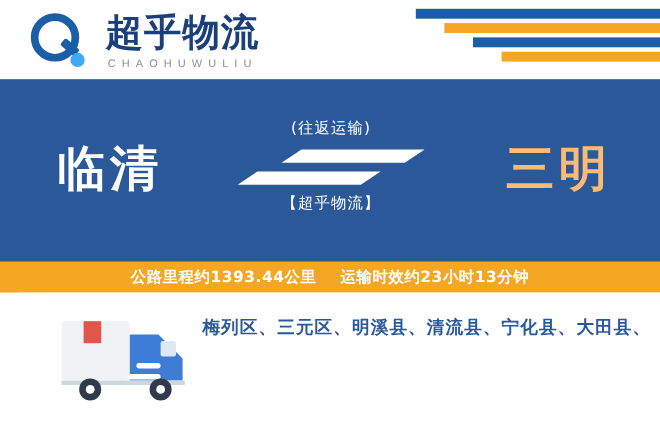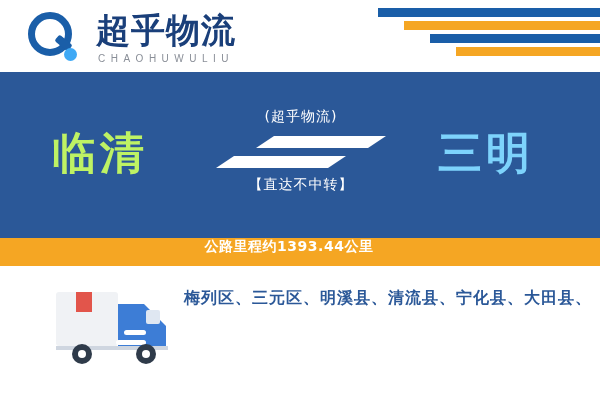--- a/index.html
+++ b/index.html
@@ -111,32 +111,32 @@
     height: 166px;
     background: #2b5898;
   }
   .city-left {
     position: absolute;
     left: 52px;
     top: 52px;
     font-family: "DejaVu Sans", sans-serif;
     font-size: 44px;
     font-weight: bold;
-    color: #bef264;
+    color: #ffffff;
     letter-spacing: 4px;
     text-align: right;
   }
   .city-right {
     position: absolute;
-    right: 66px;
+    right: 44px;
     top: 52px;
     font-family: "DejaVu Sans", sans-serif;
     font-size: 44px;
     font-weight: bold;
-    color: #7dd3fc;
+    color: #fdba74;
     letter-spacing: 4px;
   }
   .mid {
     position: absolute;
     left: 216px;
     top: 36px;
     width: 170px;
     text-align: center;
   }
   .mid-top {
@@ -168,21 +168,21 @@
 
   
   .orange-bar {
     position: absolute;
     left: 0;
     top: 238px;
     width: 600px;
     height: 28px;
     background: #f5a623;
     display: flex;
-    align-items: flex-start;
+    align-items: center;
     justify-content: center;
   }
   .orange-text {
     font-family: "DejaVu Sans", sans-serif;
     font-size: 14px;
     font-weight: bold;
     color: #ffffff;
     letter-spacing: 0.5px;
     white-space: nowrap;
   }
@@ -244,36 +244,37 @@
       <div class="stripe orange" style="top:13px; width:196px;"></div>
       <div class="stripe blue" style="top:26px; width:170px;"></div>
       <div class="stripe orange" style="top:39px; width:144px;"></div>
     </div>
   </div>
 
   <div class="body-blue">
     <div class="city-left">临清</div>
 
     <div class="mid">
-      <div class="mid-top">(超乎物流)</div>
+      <div class="mid-top">(往返运输)</div>
       <div class="arrows">
         <svg class="arrow-svg" width="170" height="42" viewBox="0 0 170 42">
           <polygon points="170,4 58,4 40,16 152,16" fill="#ffffff"></polygon>
           <polygon points="0,36 112,36 130,24 18,24" fill="#ffffff"></polygon>
         </svg>
       </div>
-      <div class="mid-bottom">【直达不中转】</div>
+      <div class="mid-bottom">【超乎物流】</div>
     </div>
 
     <div class="city-right">三明</div>
   </div>
 
   <div class="orange-bar">
     <span class="orange-text">公路里程约1393.44公里</span>
     <span class="orange-gap"></span>
+    <span class="orange-text">运输时效约23小时13分钟</span>
   </div>
 
   <div class="bottom">
 
     <svg class="truck" viewBox="0 0 128 96">
 
       <rect x="2" y="14" width="62" height="54" rx="3" fill="#f0f2f5"></rect>
       <rect x="22" y="14" width="16" height="20" fill="#e2554b"></rect>
 
       <path d="M64 26 h26 l22 22 v20 h-48 z" fill="#3d7dd6"></path>

